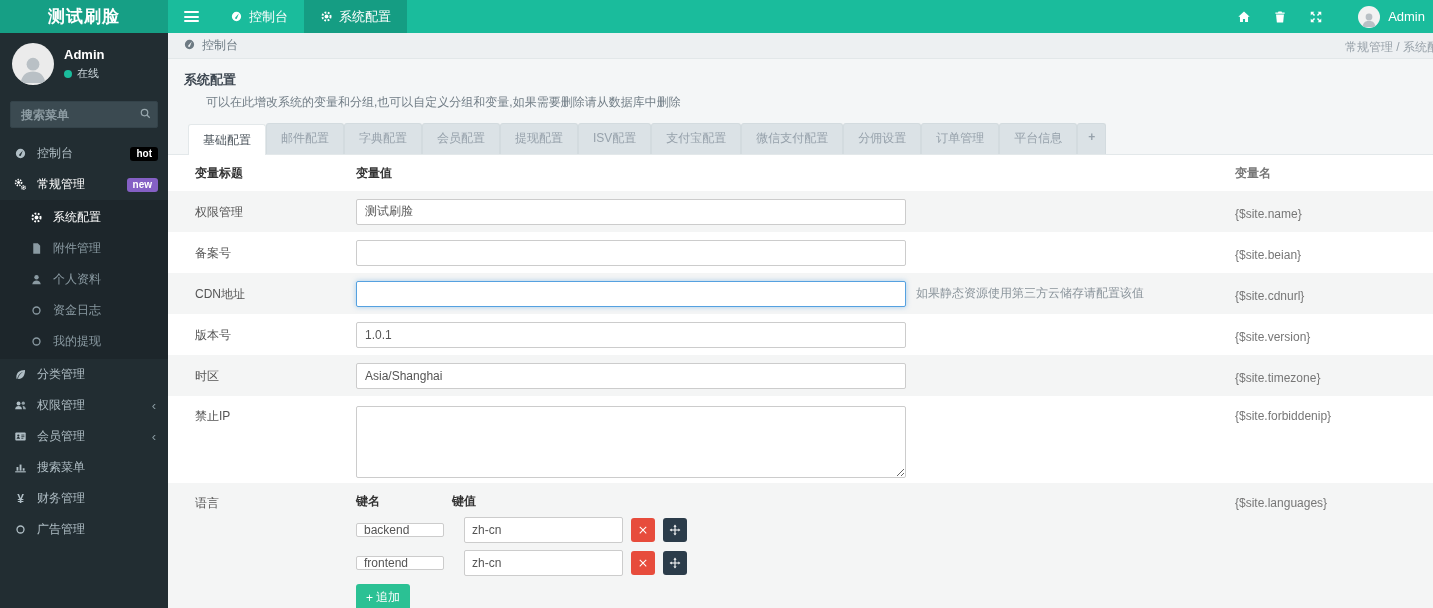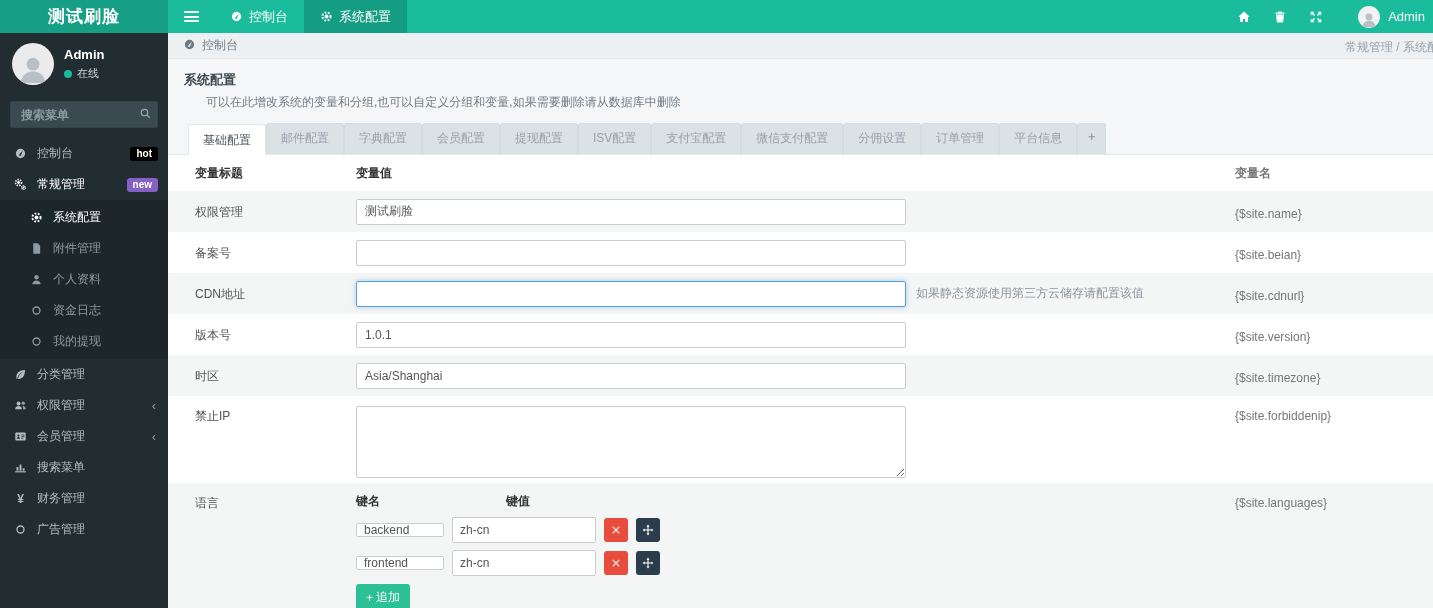--- a/index.html
+++ b/index.html
@@ -69,24 +69,24 @@
   .row.tall .c-label { line-height:16px; padding-top:2px; }
   .row .c-var { line-height:26px; align-self:flex-start; padding-top:5px; }
   .row.tall .c-var { padding-top:2px; line-height:16px; }
   .txt-input { width:550px; height:26px; border:1px solid #ccc; border-radius:2px; padding:0 8px; font-size:12px; color:#555; background:#fff; outline:none; font-family:inherit; }
   .txt-input.focused { border-color:#55a1e0; box-shadow:0 0 5px rgba(85,161,224,.5); }
   .txt-area { width:550px; height:72px; border:1px solid #ccc; border-radius:2px; padding:5px 8px; font-size:12px; color:#555; resize:both; outline:none; font-family:inherit; }
   .hint { margin-left:10px; color:#8b959c; }
   .kv-box { display:flex; flex-direction:column; gap:7px; }
   .kv-headers { display:flex; gap:8px; font-weight:bold; color:#333; }
   .kv-headers .kh1 { width:88px; }
-  .kv-headers .kh2 { width:132px;text-align:center; }
+  .kv-headers .kh2 { width:132px; }
   .kv-row { display:flex; gap:8px; align-items:center; }
   .kv-key { width:88px; height:14px; border:1px solid #ccc; border-radius:2px; padding:0 7px; font-size:12px; color:#555; outline:none; font-family:inherit; }
-  .kv-val { width:144px; height:26px; border:1px solid #ccc; border-radius:2px; padding:0 7px; font-size:12px; color:#555; outline:none; font-family:inherit; }
+  .kv-val { width:159px; height:26px; border:1px solid #ccc; border-radius:2px; padding:0 7px; font-size:12px; color:#555; outline:none; font-family:inherit;margin-left:12px; }
   .sq-btn { width:24px; height:24px; border:none; border-radius:3px; color:#fff; display:flex; align-items:center; justify-content:center; cursor:pointer; }
   .append-btn { margin-top:1px; align-self:flex-start; border:none; border-radius:3px; color:#fff; font-size:12px; padding:5px 10px; display:flex; align-items:center; gap:3px; cursor:pointer; font-family:inherit; }
   svg { display:block; }
 </style>
 </head>
 <body>
 
 <div class="app">
 
   <div class="topbar">

